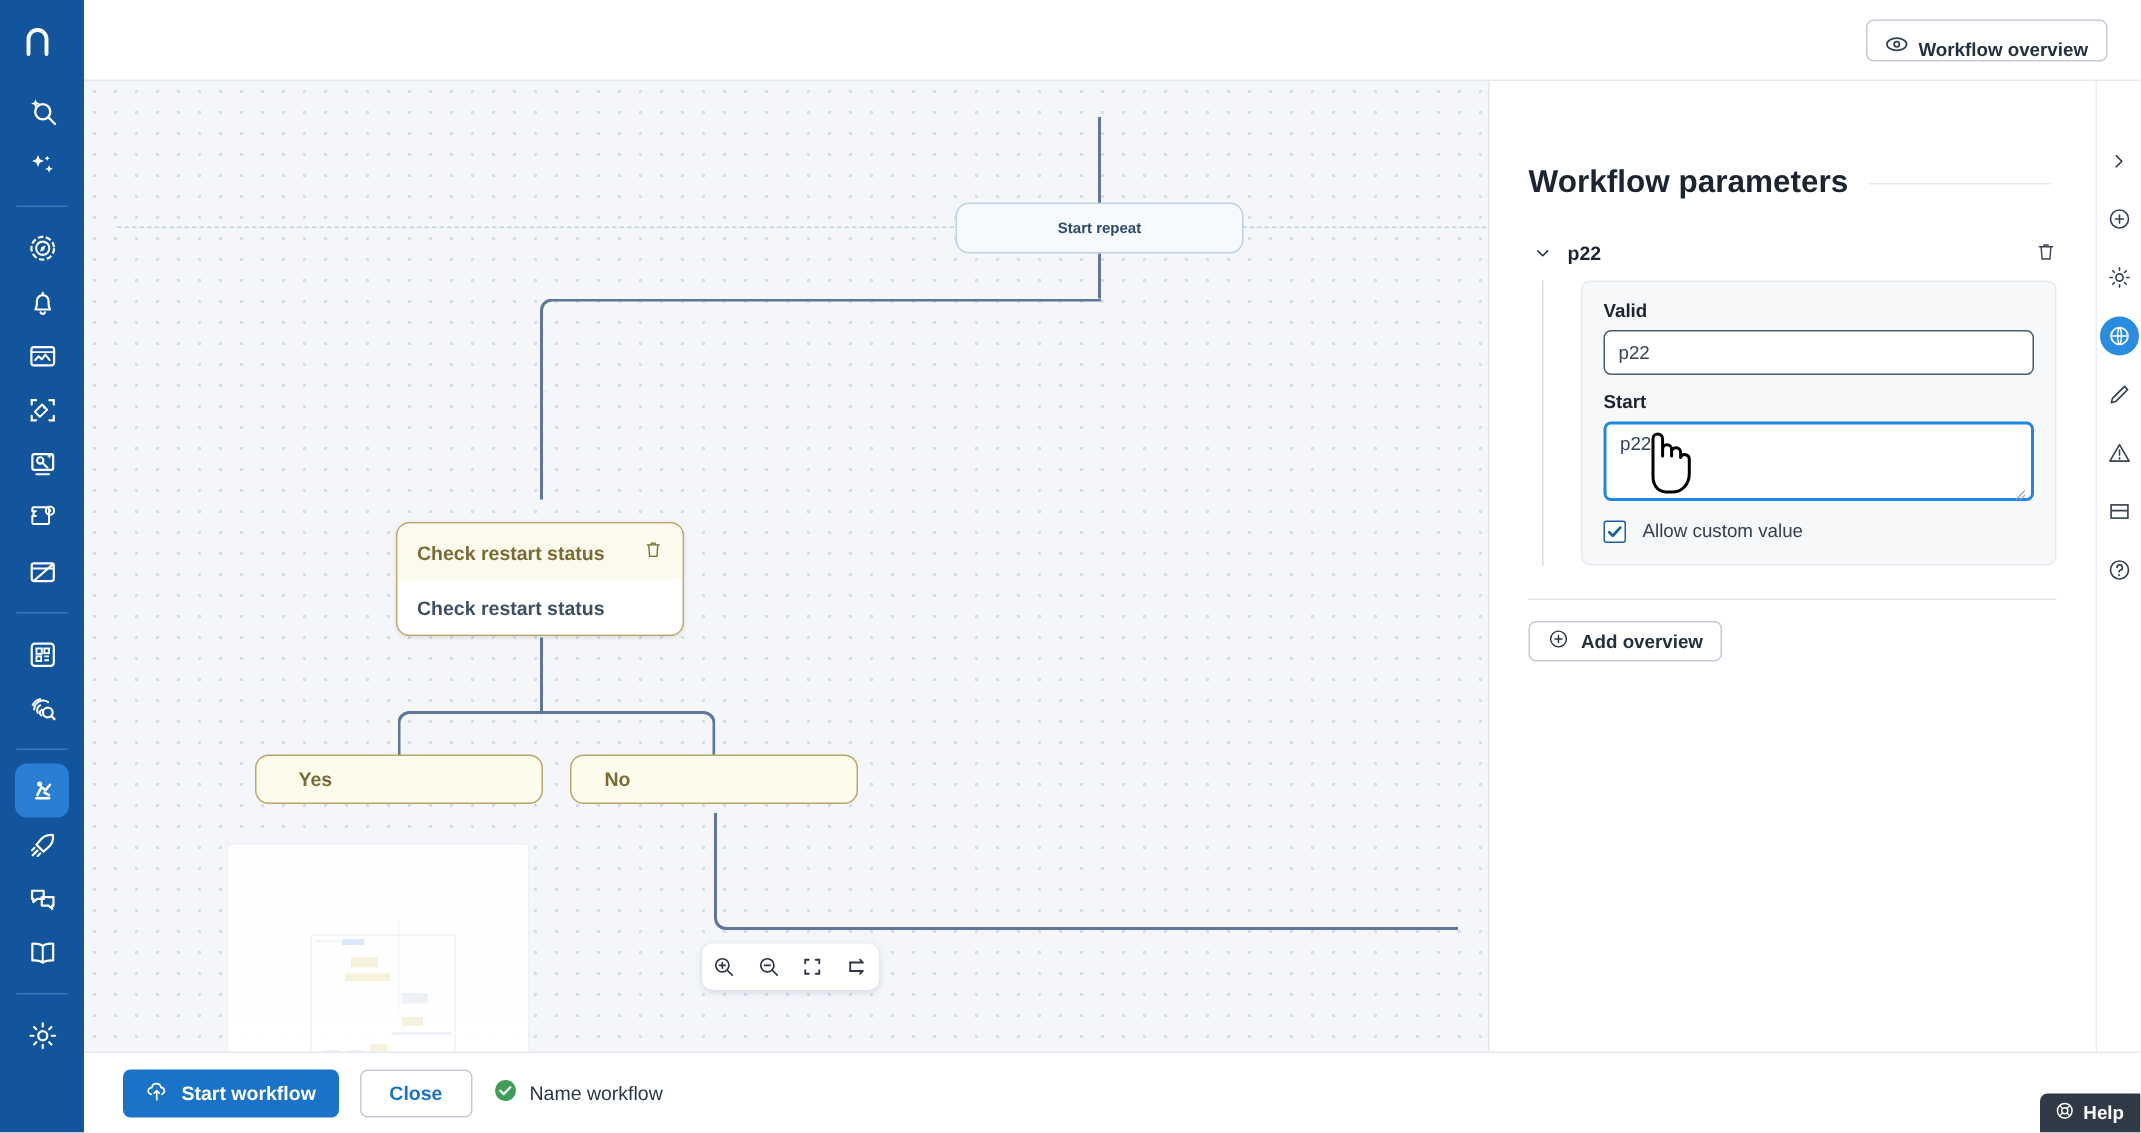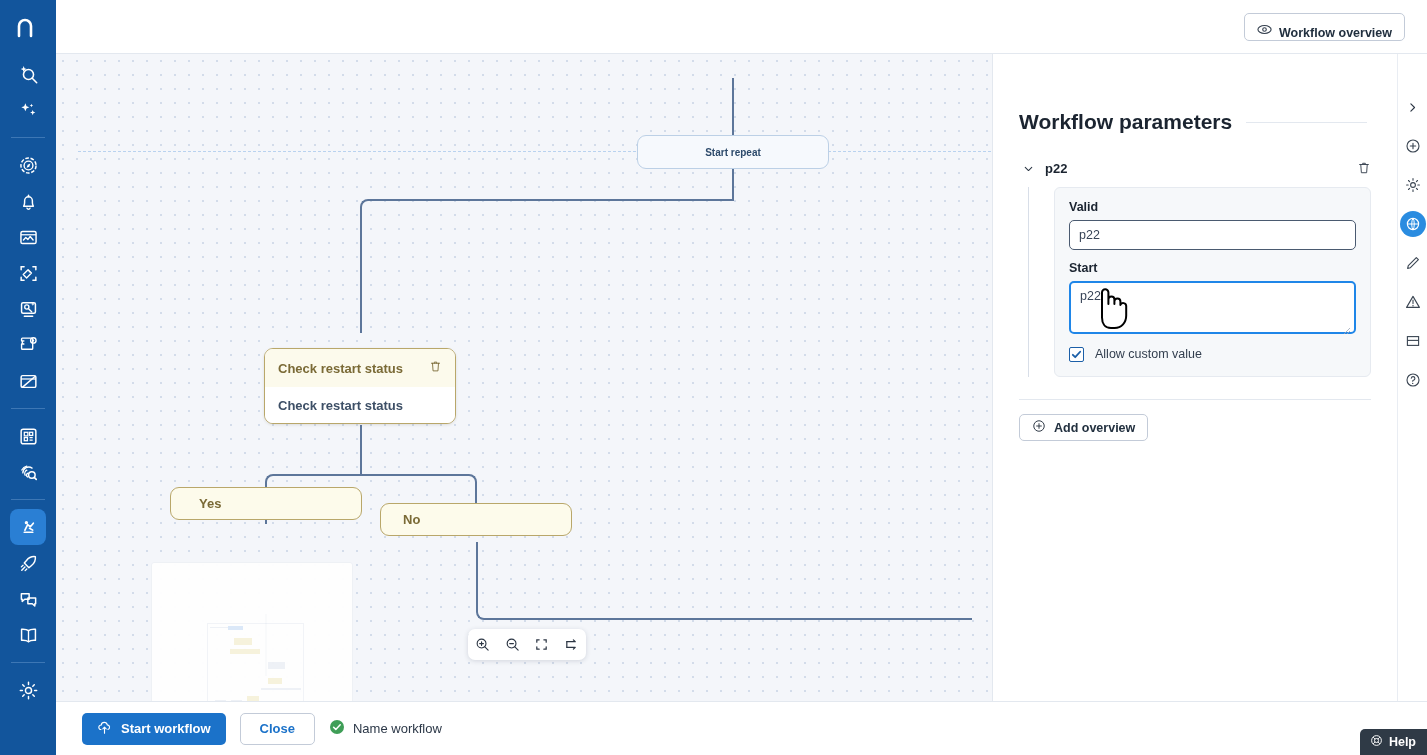--- a/index.html
+++ b/index.html
@@ -447,21 +447,21 @@
         <span>Check restart status</span>
         <span>
           <svg width="13" height="13" viewBox="0 0 16 16">
               <path d="M3 4h10M6.5 4V2.6h3V4M4.3 4l.7 9.4h6l.7-9.4" fill="none" stroke="#7a6a36" stroke-width="1.1" stroke-linecap="round"></path>
             </svg>
         </span>
       </div>
       <div class="node-card-body">Check restart status</div>
     </div>
 
-    <div class="node node-branch" style="left:114px; top:433px; width:192px; height:33px;padding-left:28px;">
+    <div class="node node-branch" style="left:114px; top:449px; width:192px; height:33px;padding-left:28px;">
       <span>Yes</span>
     </div>
 
     <div class="node node-branch" style="left:324px; top:449px; width:192px; height:33px;">
       <span>No</span>
     </div>
 
     <div class="ghost-card">
       <div class="ghost-inner">
         <div class="ghost-bar b" style="left:20px; top:2px; width:15px; height:4px;"></div>

